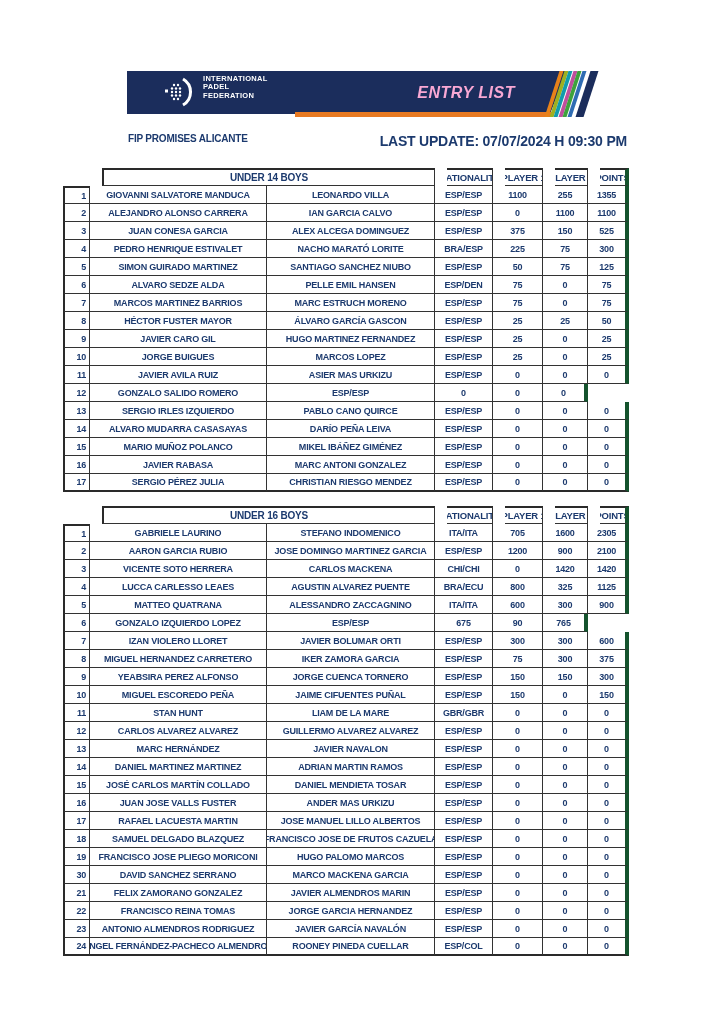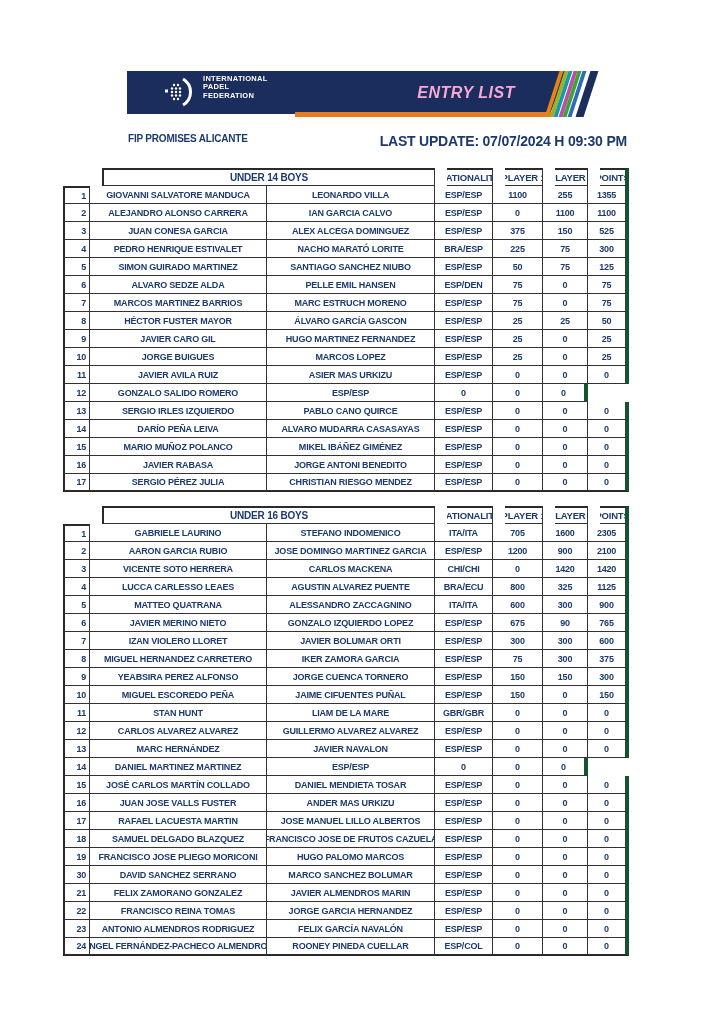--- a/index.html
+++ b/index.html
@@ -225,40 +225,40 @@
         <div class="cell c-num">13</div>
         <div class="cell c-name">SERGIO IRLES IZQUIERDO</div>
         <div class="cell c-name">PABLO CANO QUIRCE</div>
         <div class="cell c-nat">ESP/ESP</div>
         <div class="cell c-val">0</div>
         <div class="cell c-val">0</div>
         <div class="cell c-val">0</div>
       </div>
       <div class="trow">
         <div class="cell c-num">14</div>
+        <div class="cell c-name">ALVARO MUDARRA CASASAYAS</div>
         <div class="cell c-name">DARÍO PEÑA LEIVA</div>
-        <div class="cell c-name">ALVARO MUDARRA CASASAYAS</div>
         <div class="cell c-nat">ESP/ESP</div>
         <div class="cell c-val">0</div>
         <div class="cell c-val">0</div>
         <div class="cell c-val">0</div>
       </div>
       <div class="trow">
         <div class="cell c-num">15</div>
         <div class="cell c-name">MARIO MUÑOZ POLANCO</div>
         <div class="cell c-name">MIKEL IBÁÑEZ GIMÉNEZ</div>
         <div class="cell c-nat">ESP/ESP</div>
         <div class="cell c-val">0</div>
         <div class="cell c-val">0</div>
         <div class="cell c-val">0</div>
       </div>
       <div class="trow">
         <div class="cell c-num">16</div>
         <div class="cell c-name">JAVIER RABASA</div>
-        <div class="cell c-name">JORGE ANTONI BENEDITO</div>
+        <div class="cell c-name">MARC ANTONI GONZALEZ</div>
         <div class="cell c-nat">ESP/ESP</div>
         <div class="cell c-val">0</div>
         <div class="cell c-val">0</div>
         <div class="cell c-val">0</div>
       </div>
       <div class="trow">
         <div class="cell c-num">17</div>
         <div class="cell c-name">SERGIO PÉREZ JULIA</div>
         <div class="cell c-name">CHRISTIAN RIESGO MENDEZ</div>
         <div class="cell c-nat">ESP/ESP</div>
@@ -319,21 +319,20 @@
         <div class="cell c-num">5</div>
         <div class="cell c-name">MATTEO QUATRANA</div>
         <div class="cell c-name">ALESSANDRO ZACCAGNINO</div>
         <div class="cell c-nat">ITA/ITA</div>
         <div class="cell c-val">600</div>
         <div class="cell c-val">300</div>
         <div class="cell c-val">900</div>
       </div>
       <div class="trow">
         <div class="cell c-num">6</div>
-        <div class="cell c-name">JAVIER MERINO NIETO</div>
         <div class="cell c-name">GONZALO IZQUIERDO LOPEZ</div>
         <div class="cell c-nat">ESP/ESP</div>
         <div class="cell c-val">675</div>
         <div class="cell c-val">90</div>
         <div class="cell c-val">765</div>
       </div>
       <div class="trow">
         <div class="cell c-num">7</div>
         <div class="cell c-name">IZAN VIOLERO LLORET</div>
         <div class="cell c-name">JAVIER BOLUMAR ORTI</div>
@@ -392,20 +391,21 @@
         <div class="cell c-name">MARC HERNÁNDEZ</div>
         <div class="cell c-name">JAVIER NAVALON</div>
         <div class="cell c-nat">ESP/ESP</div>
         <div class="cell c-val">0</div>
         <div class="cell c-val">0</div>
         <div class="cell c-val">0</div>
       </div>
       <div class="trow">
         <div class="cell c-num">14</div>
         <div class="cell c-name">DANIEL MARTINEZ MARTINEZ</div>
+        <div class="cell c-name">ADRIAN MARTIN RAMOS</div>
         <div class="cell c-nat">ESP/ESP</div>
         <div class="cell c-val">0</div>
         <div class="cell c-val">0</div>
         <div class="cell c-val">0</div>
       </div>
       <div class="trow">
         <div class="cell c-num">15</div>
         <div class="cell c-name">JOSÉ CARLOS MARTÍN COLLADO</div>
         <div class="cell c-name">DANIEL MENDIETA TOSAR</div>
         <div class="cell c-nat">ESP/ESP</div>
@@ -445,21 +445,21 @@
         <div class="cell c-name">FRANCISCO JOSE PLIEGO MORICONI</div>
         <div class="cell c-name">HUGO PALOMO MARCOS</div>
         <div class="cell c-nat">ESP/ESP</div>
         <div class="cell c-val">0</div>
         <div class="cell c-val">0</div>
         <div class="cell c-val">0</div>
       </div>
       <div class="trow">
         <div class="cell c-num">30</div>
         <div class="cell c-name">DAVID SANCHEZ SERRANO</div>
-        <div class="cell c-name">MARCO SANCHEZ BOLUMAR</div>
+        <div class="cell c-name">MARCO MACKENA GARCIA</div>
         <div class="cell c-nat">ESP/ESP</div>
         <div class="cell c-val">0</div>
         <div class="cell c-val">0</div>
         <div class="cell c-val">0</div>
       </div>
       <div class="trow">
         <div class="cell c-num">21</div>
         <div class="cell c-name">FELIX ZAMORANO GONZALEZ</div>
         <div class="cell c-name">JAVIER ALMENDROS MARIN</div>
         <div class="cell c-nat">ESP/ESP</div>
@@ -472,21 +472,21 @@
         <div class="cell c-name">FRANCISCO REINA TOMAS</div>
         <div class="cell c-name">JORGE GARCIA HERNANDEZ</div>
         <div class="cell c-nat">ESP/ESP</div>
         <div class="cell c-val">0</div>
         <div class="cell c-val">0</div>
         <div class="cell c-val">0</div>
       </div>
       <div class="trow">
         <div class="cell c-num">23</div>
         <div class="cell c-name">ANTONIO ALMENDROS RODRIGUEZ</div>
-        <div class="cell c-name">FELIX GARCÍA NAVALÓN</div>
+        <div class="cell c-name">JAVIER GARCÍA NAVALÓN</div>
         <div class="cell c-nat">ESP/ESP</div>
         <div class="cell c-val">0</div>
         <div class="cell c-val">0</div>
         <div class="cell c-val">0</div>
       </div>
       <div class="trow">
         <div class="cell c-num">24</div>
         <div class="cell c-name">ÁNGEL FERNÁNDEZ-PACHECO ALMENDROS</div>
         <div class="cell c-name">ROONEY PINEDA CUELLAR</div>
         <div class="cell c-nat">ESP/COL</div>

